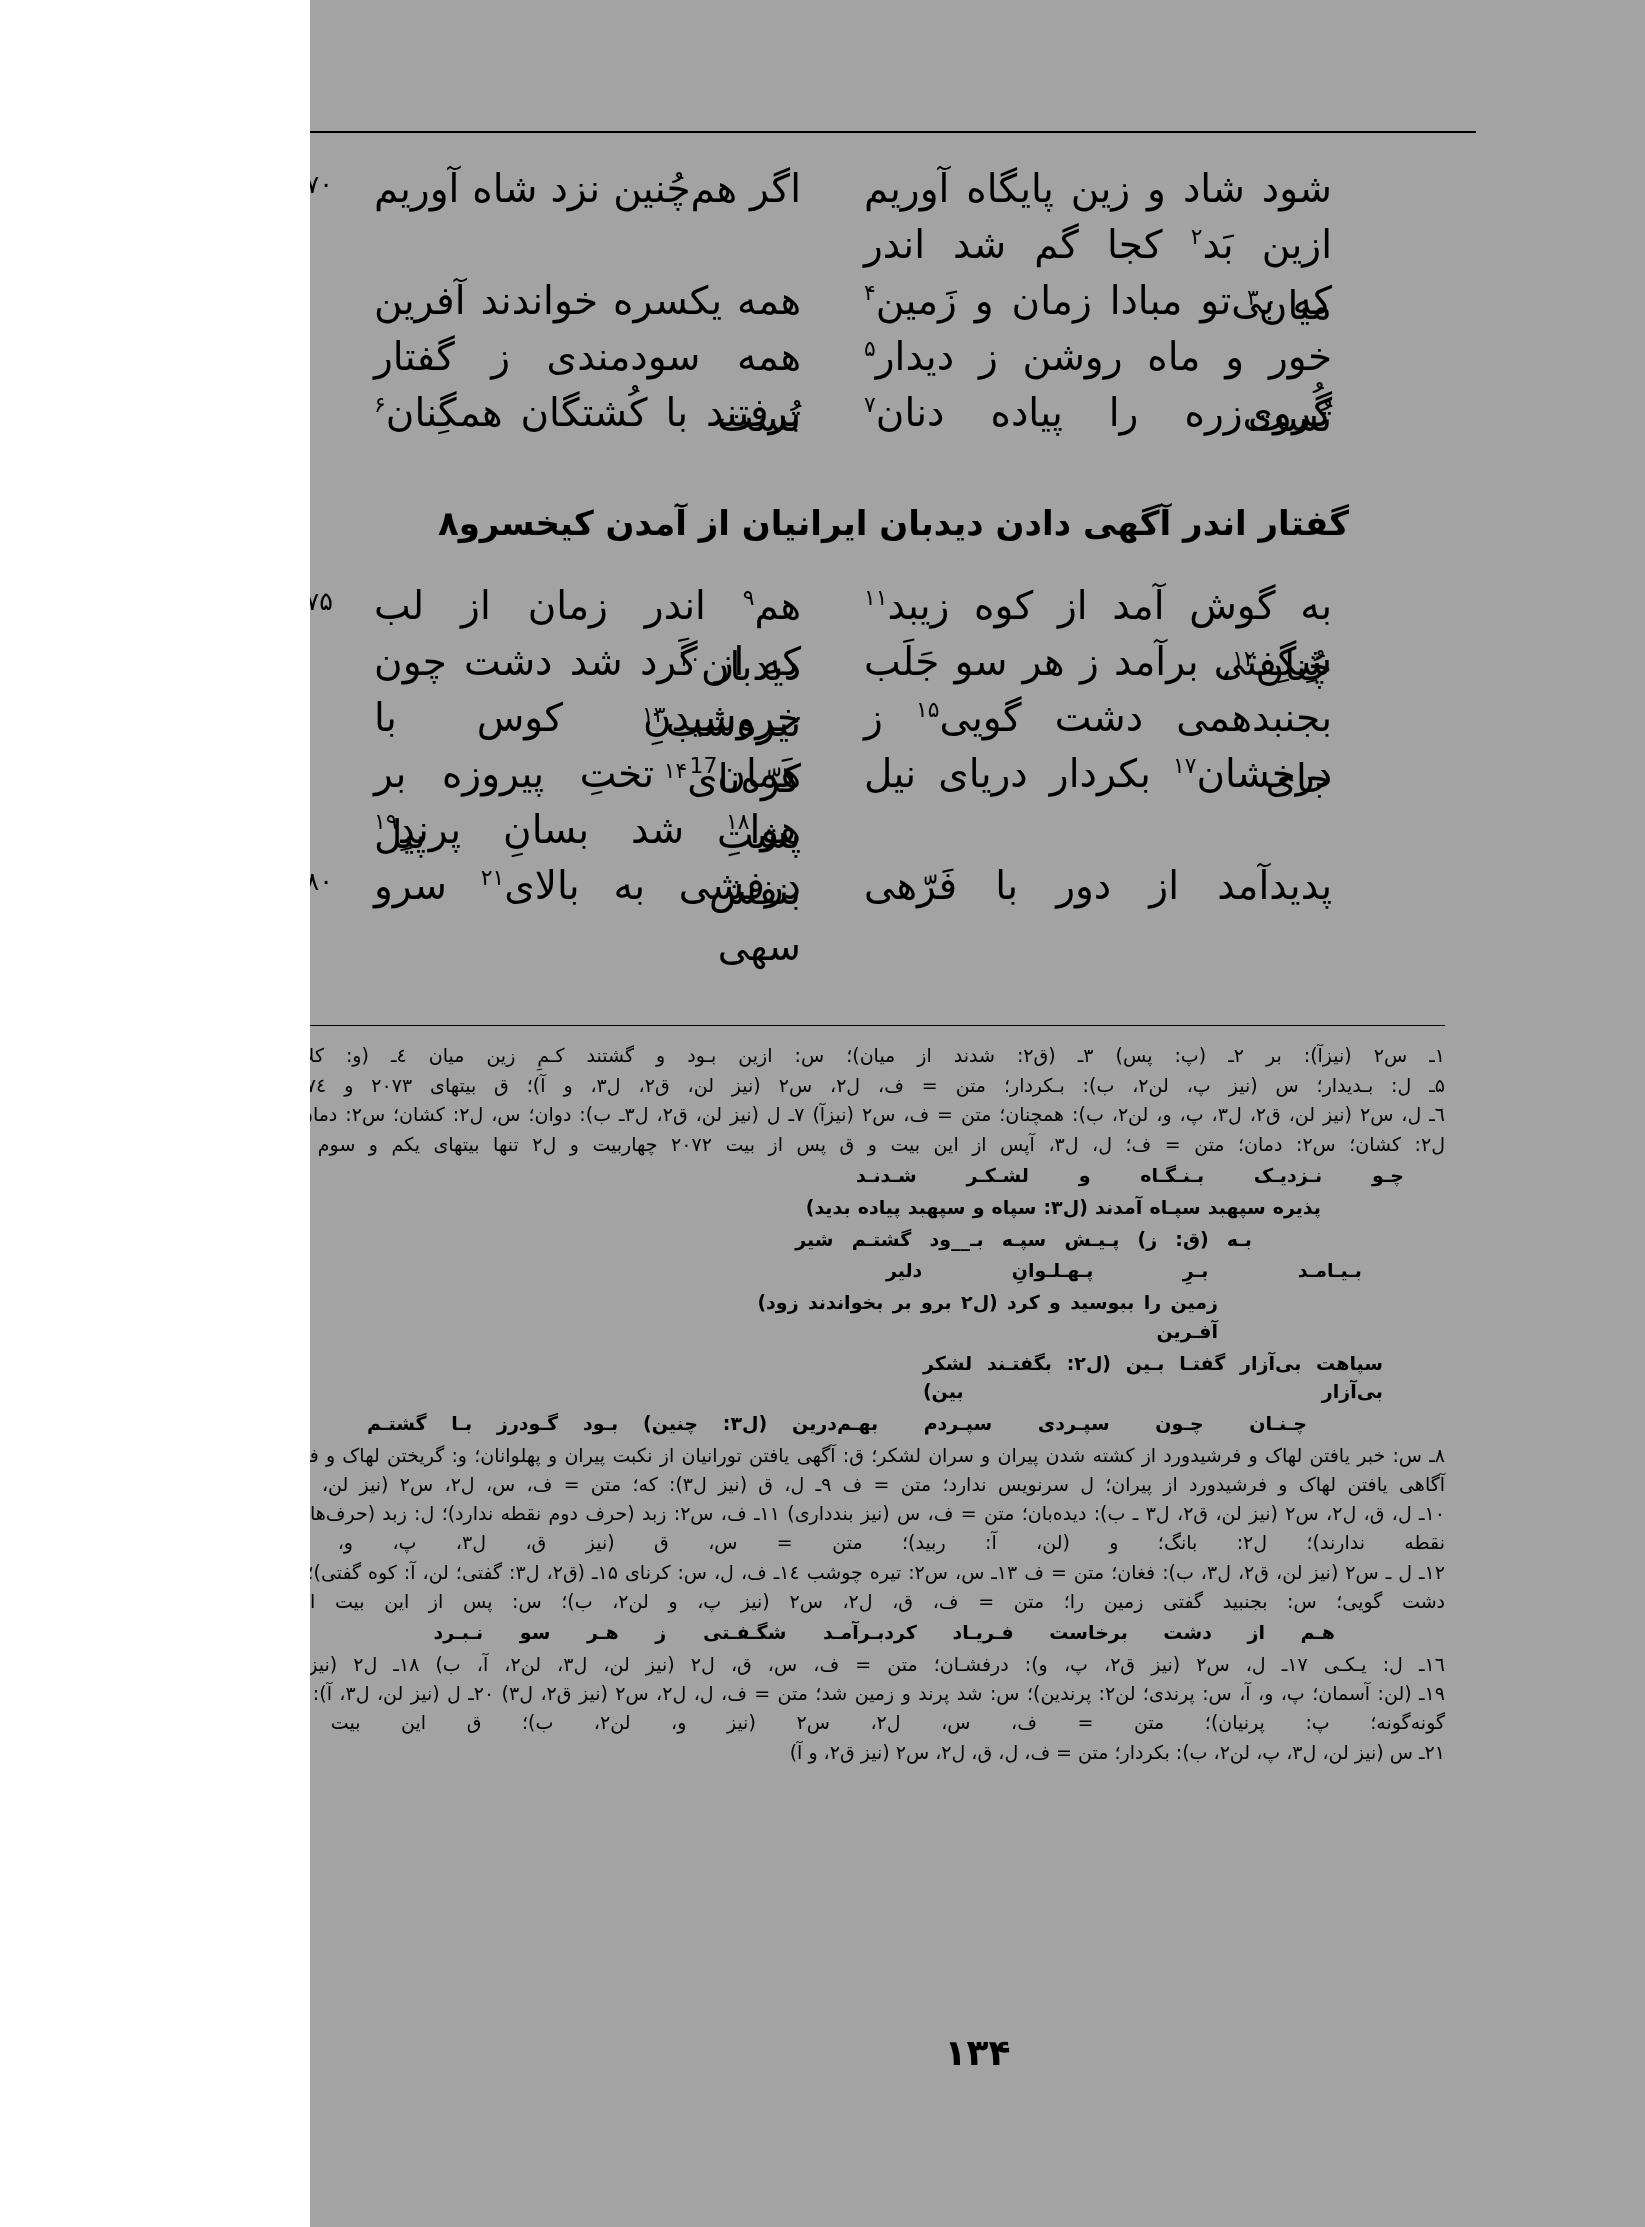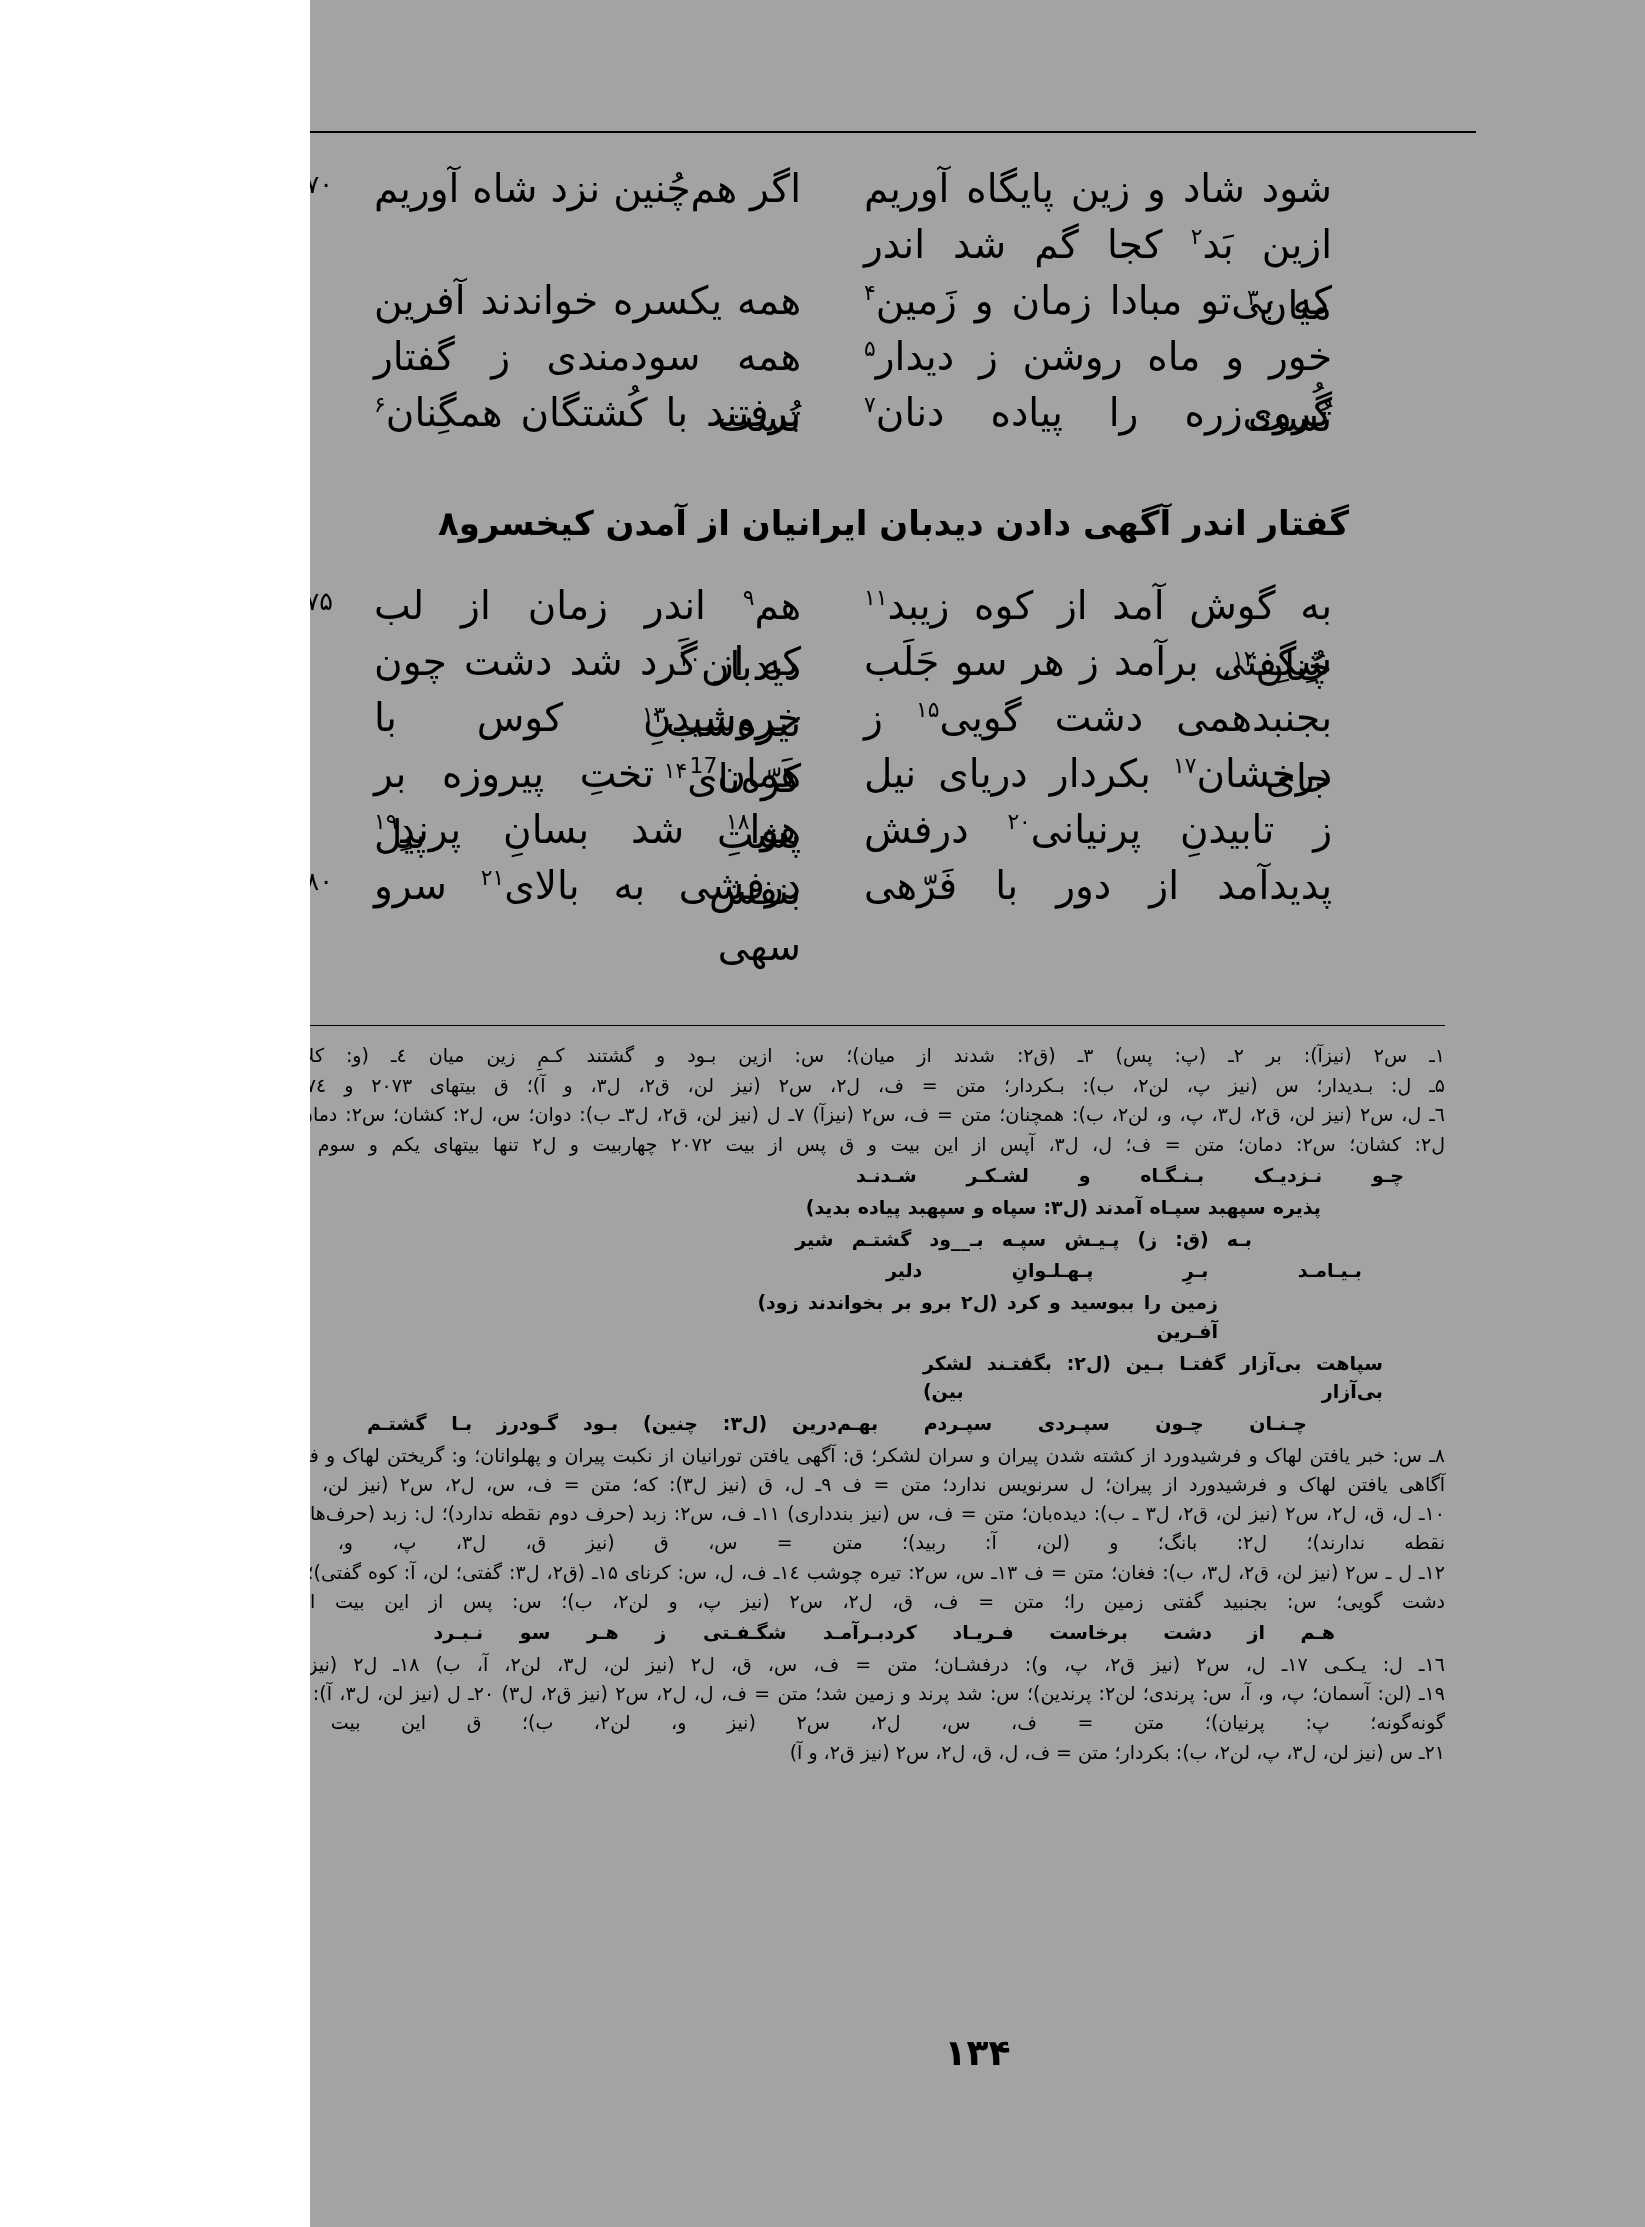--- a/index.html
+++ b/index.html
@@ -225,21 +225,20 @@
         <span class="hemistich second">بجنبدهمی دشت گویی<sup class="fn">۱۵</sup> ز جای</span>
       </div>
       <div class="verse-line">
         <span class="verse-num"></span>
         <span class="hemistich first">همان<sup class="fn">17</sup> تختِ پیروزه بر پشتِ پیل</span>
         <span class="hemistich second">درخشان<sup class="fn">۱۷</sup> بکردار دریای نیل</span>
       </div>
       <div class="verse-line">
         <span class="verse-num"></span>
         <span class="hemistich first">هوا<sup class="fn">۱۸</sup> شد بسانِ پرندِ<sup class="fn">۱۹</sup> بنفش</span>
-        <span class="hemistich second">ز تابیدنِ پرنیانی<sup class="fn">۲۰</sup> درفش</span>
       </div>
       <div class="verse-line">
         <span class="verse-num">۲۰۸۰</span>
         <span class="hemistich first">درفشی به بالای<sup class="fn">۲۱</sup> سرو سهی</span>
         <span class="hemistich second">پدیدآمد از دور با فَرّهی</span>
       </div>
     </div>
 
   <div id="apparatus-rule"></div>
   <div id="apparatus">

